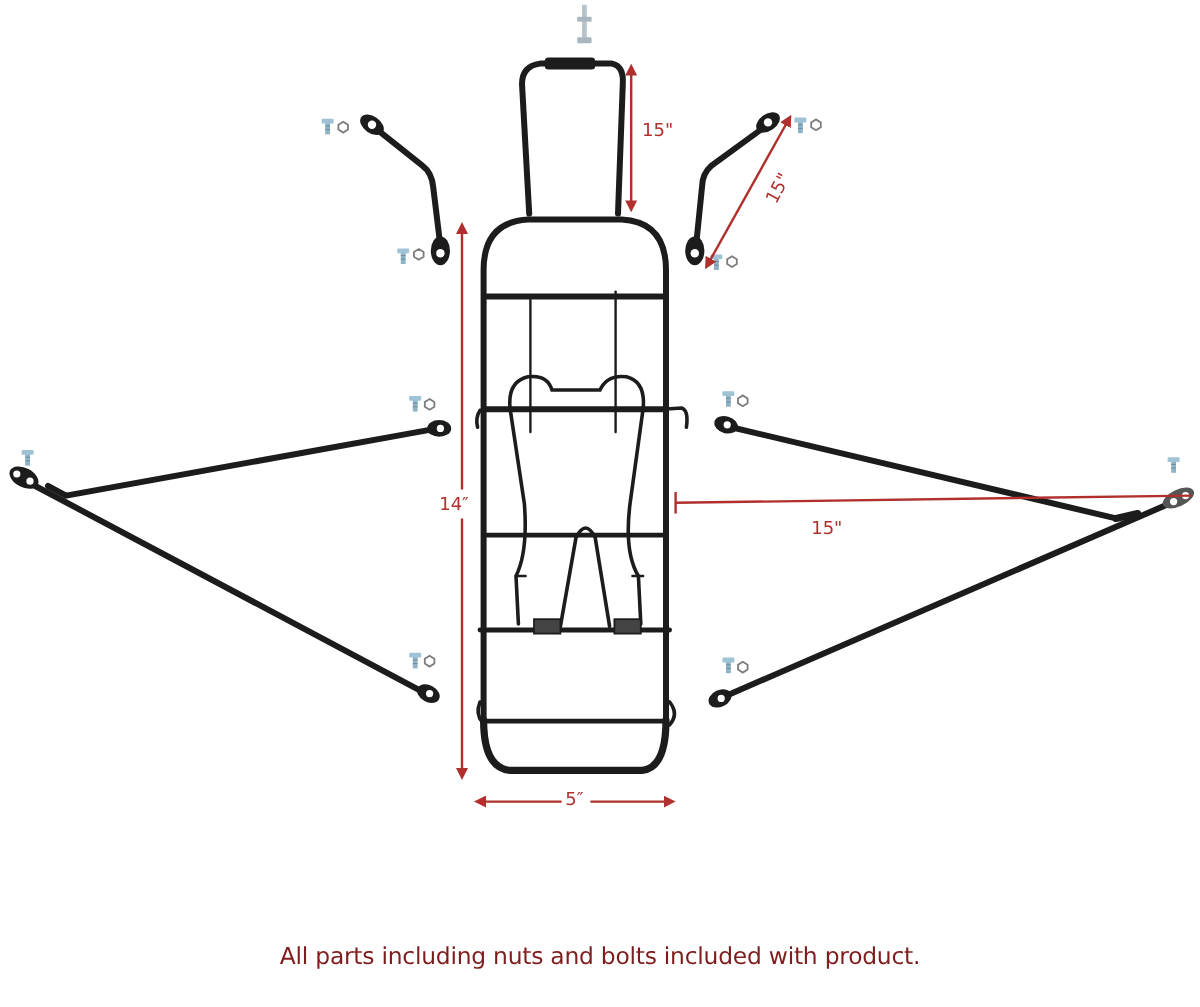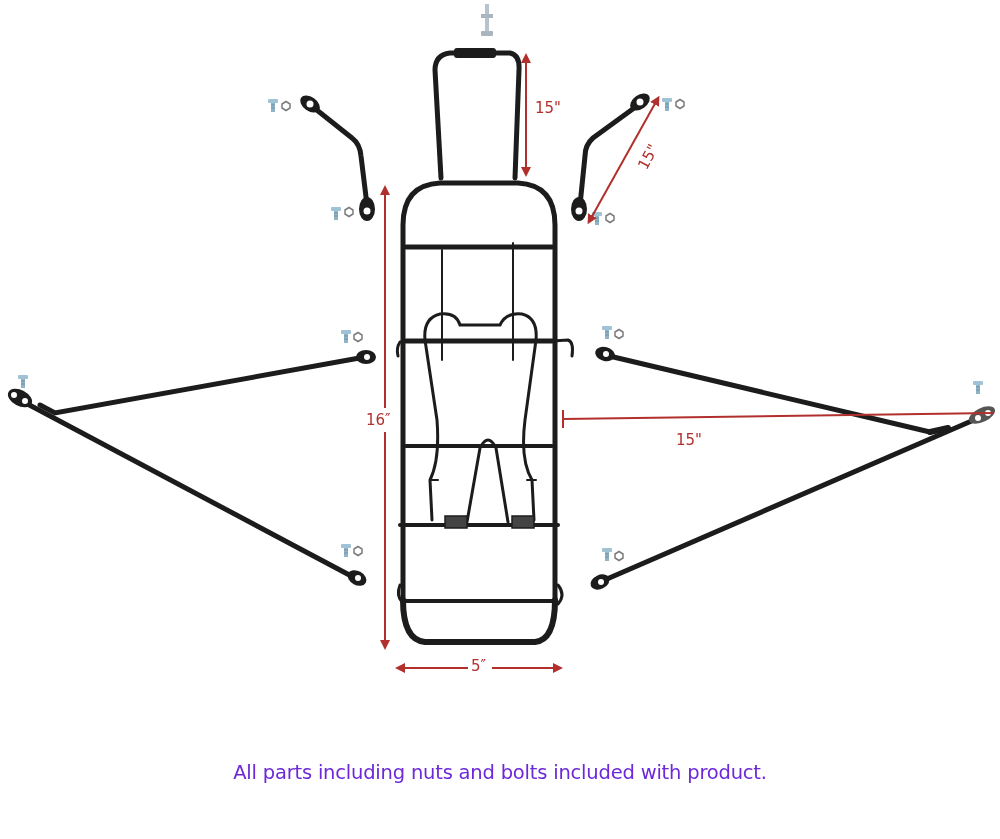--- a/index.html
+++ b/index.html
@@ -1,19 +1,19 @@
 <!DOCTYPE html>
 <html><head>
 <meta charset="utf-8">
 <style>
   html, body { margin: 0; padding: 0; background: #ffffff; }
   body { width: 1000px; height: 839px; position: relative; overflow: hidden; font-family: "DejaVu Sans", sans-serif; }
   #stage { position: absolute; left: 0; top: 0; width: 1000px; height: 839px; }
   .dim-label { position: absolute; color: #b1302d; font-family: "DejaVu Sans", sans-serif; font-size: 15px; line-height: 1; white-space: nowrap; }
-  .caption { position: absolute; left: 0; width: 1000px; top: 760px; text-align: center; font-family: "DejaVu Sans", sans-serif; font-size: 19.5px; line-height: 26px; color: #6d28d9; letter-spacing: -0.2px; }
+  .caption { position: absolute; left: 0; width: 1000px; top: 784px; text-align: center; font-family: "DejaVu Sans", sans-serif; font-size: 19.5px; line-height: 26px; color: #7f1d1d; letter-spacing: -0.2px; }
   .caption div { white-space: nowrap; }
 </style>
 </head>
 <body>
 
 <div id="stage">
 <svg width="1000" height="839" viewBox="0 0 1000 839" xmlns="http://www.w3.org/2000/svg">
   <defs>
     <marker id="arrow" viewBox="0 0 10 10" refX="5" refY="5" markerWidth="5" markerHeight="5" orient="auto-start-reverse">
       <path d="M0,0 L10,5 L0,10 z" fill="#b1302d"></path>
@@ -146,20 +146,20 @@
   <use href="#nut" x="619" y="556"></use>
 
   <g>
     <line x1="563" y1="410" x2="563" y2="428" stroke="#b1302d" stroke-width="2"></line>
     <line x1="563" y1="419" x2="993" y2="413" stroke="#b1302d" stroke-width="2"></line>
   </g>
 </svg>
 
 <div class="dim-label" style="left:535px; top:101px;">15"</div>
 <div class="dim-label" style="left:636px; top:165px; transform: rotate(-62deg); transform-origin: left top;">15"</div>
-<div class="dim-label" style="left:366px; top:413px;">16″</div>
+<div class="dim-label" style="left:366px; top:413px;">14″</div>
 <div class="dim-label" style="left:676px; top:433px;">15"</div>
 <div class="dim-label" style="left:471px; top:659px;">5″</div>
 
 <div class="caption">
   <div>All parts including nuts and bolts included with product.</div>
 </div>
 </div>
 
 </body></html>

